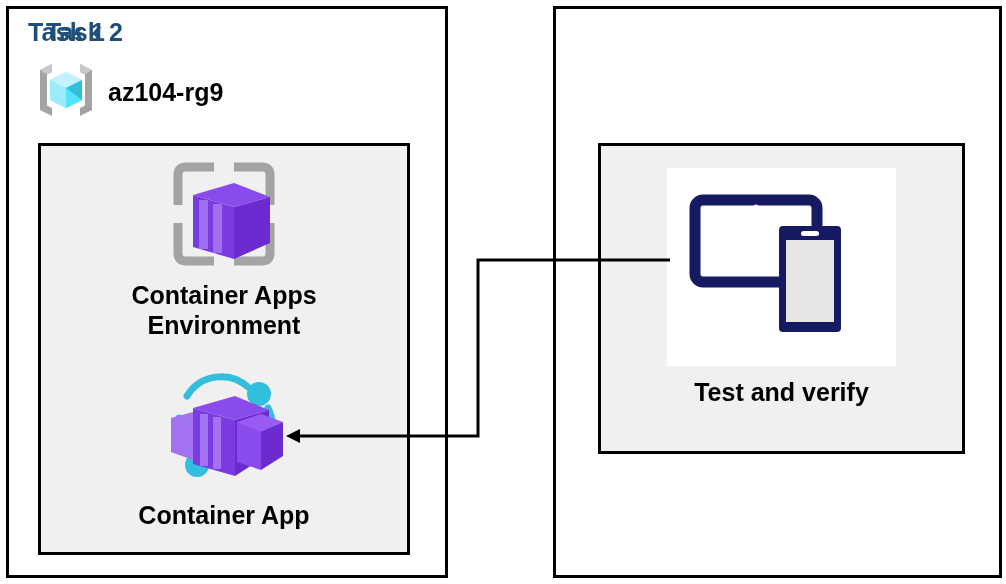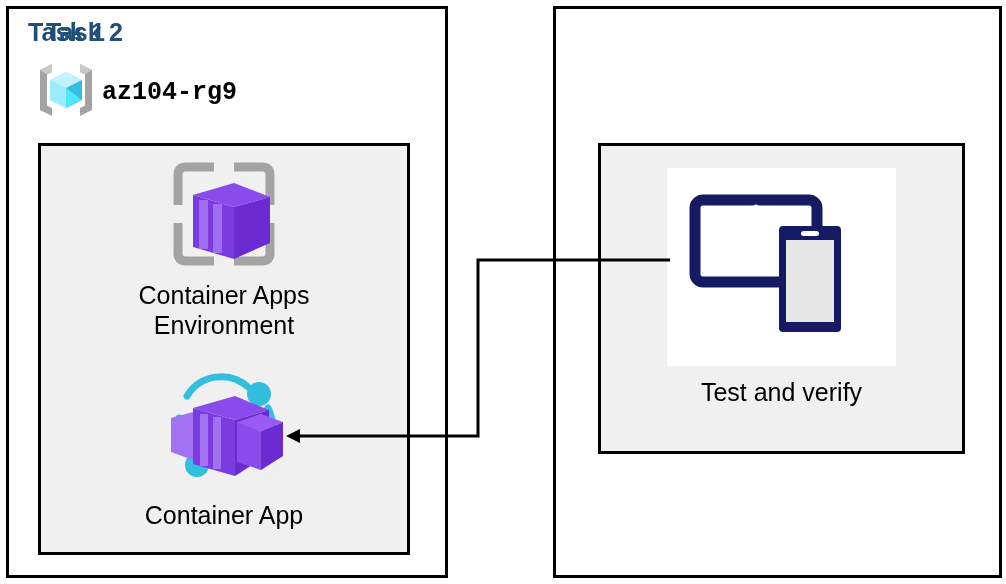--- a/index.html
+++ b/index.html
@@ -29,40 +29,40 @@
     font-weight:bold;
     letter-spacing:.2px;
     white-space:nowrap;
   }
   #title-task1{left:28px;top:18px;}
   #title-task2{left:33px;top:18px;padding-left:13px;}
 
   
   #rg-row{
     position:absolute;left:34px;top:58px;
-    display:flex;align-items:center;gap:4px;font-family:Liberation Mono, monospace;
+    display:flex;align-items:center;gap:10px;
   }
   #rg-label{
     font-size:25px;font-weight:bold;color:#000;white-space:nowrap;
   }
 
   
   .inner-box{
     position:absolute;
     background:#F0F0F0;
     border:3px solid #000000;
     box-sizing:border-box;
   }
   #inner-task1{left:38px;top:143px;width:372px;height:412px;}
   #inner-task2{left:598px;top:143px;width:367px;height:311px;}
 
   
   .node{position:absolute;text-align:center;}
   .node-label{
-    font-size:25px;font-weight:normal;color:#000;line-height:1.18;
+    font-size:25px;font-weight:bold;color:#000;line-height:1.18;
     white-space:pre-line;
   }
   #node-cae{left:38px;top:155px;width:372px;}
   #node-cae .node-icon{margin:0 auto;}
   #node-capp{left:38px;top:370px;width:372px;}
   #node-test{left:598px;top:168px;width:367px;}
 
   .icon-white-square{
     width:229px;height:198px;background:#ffffff;margin:0 auto;
     display:flex;align-items:center;justify-content:center;

